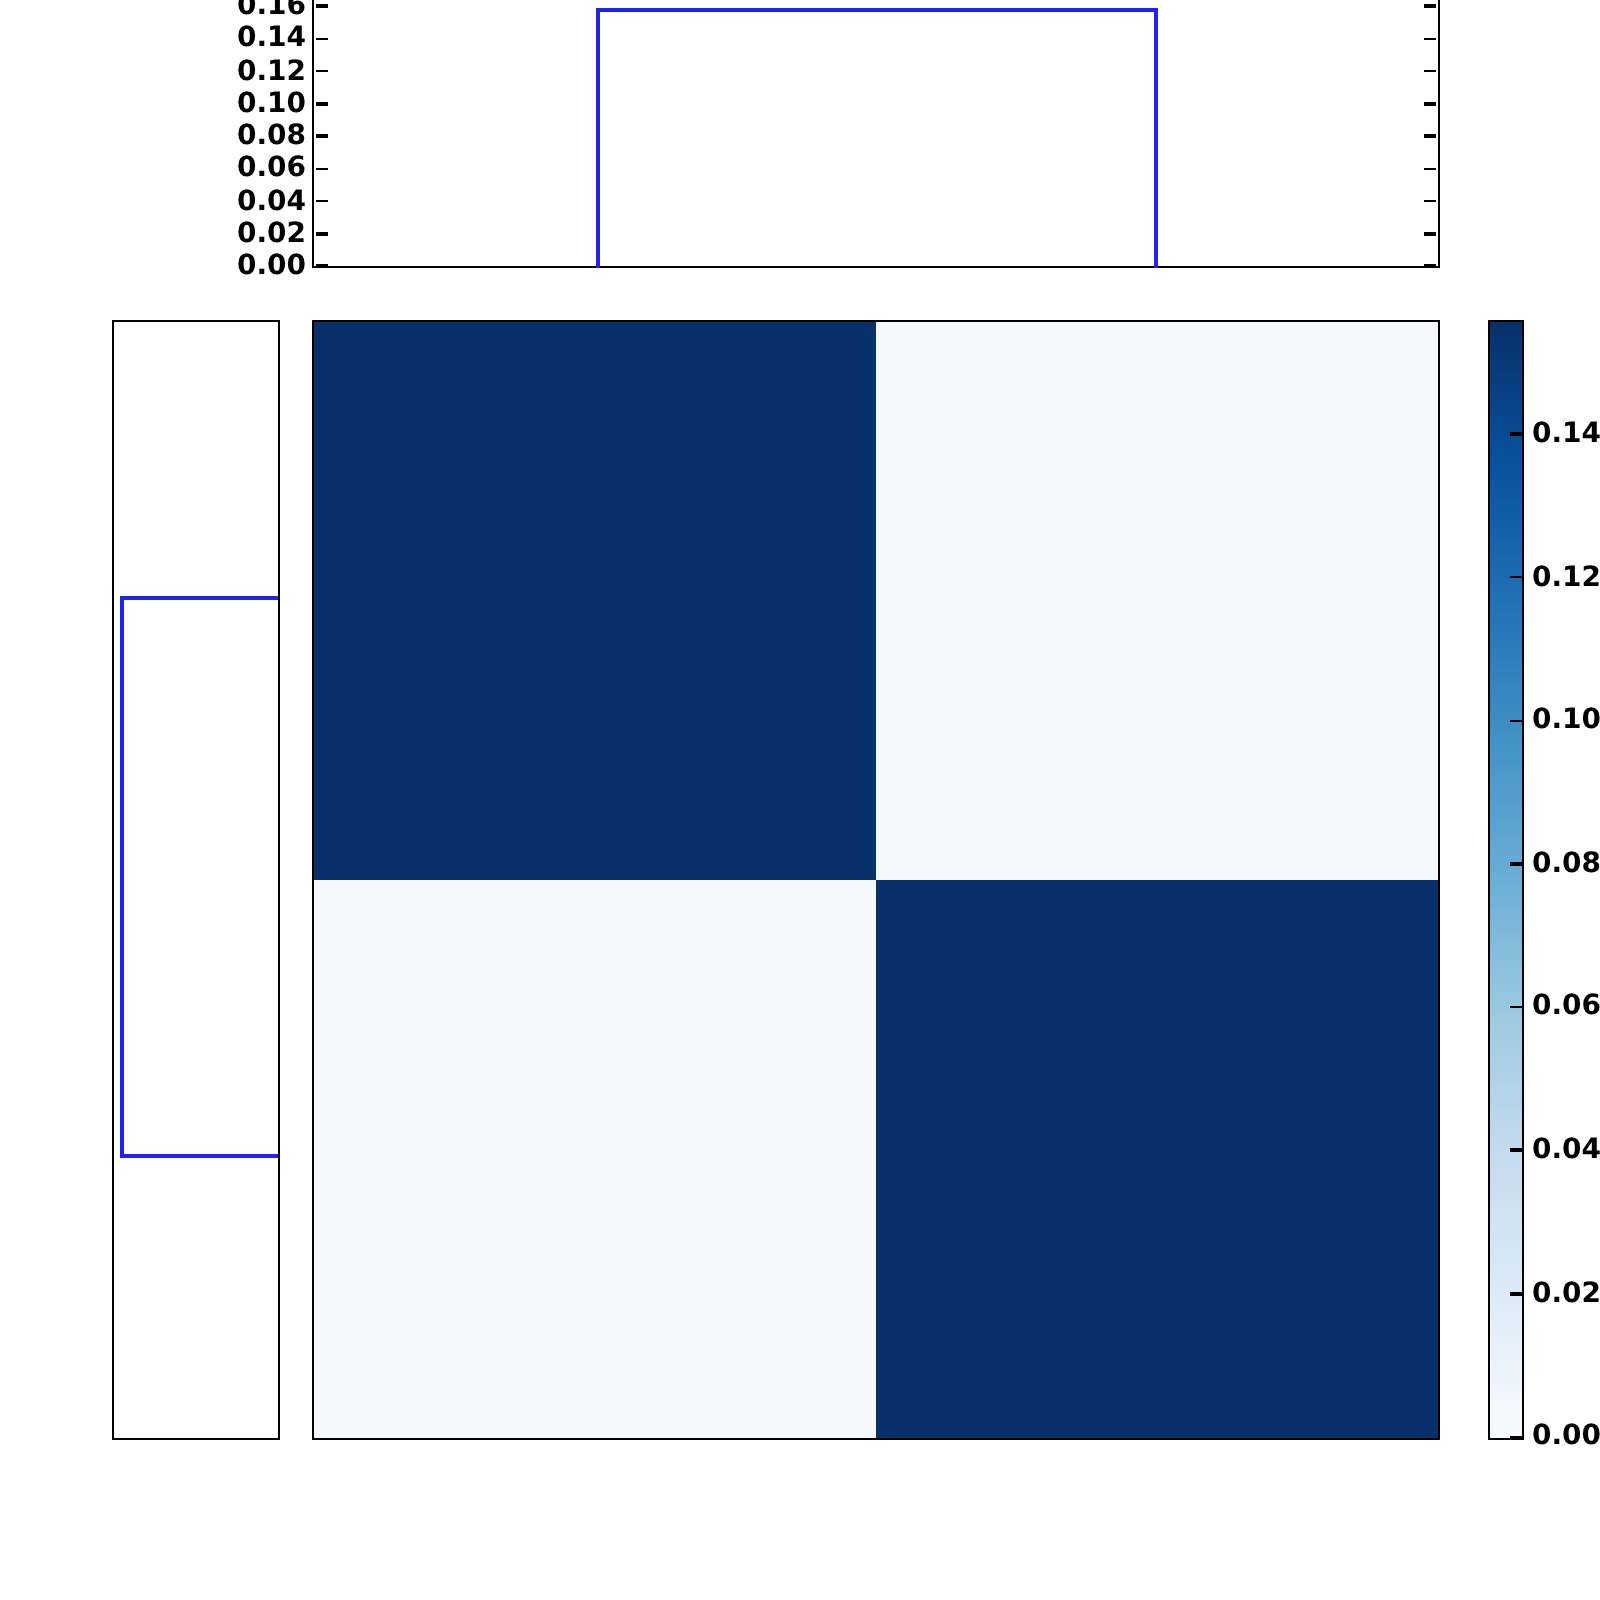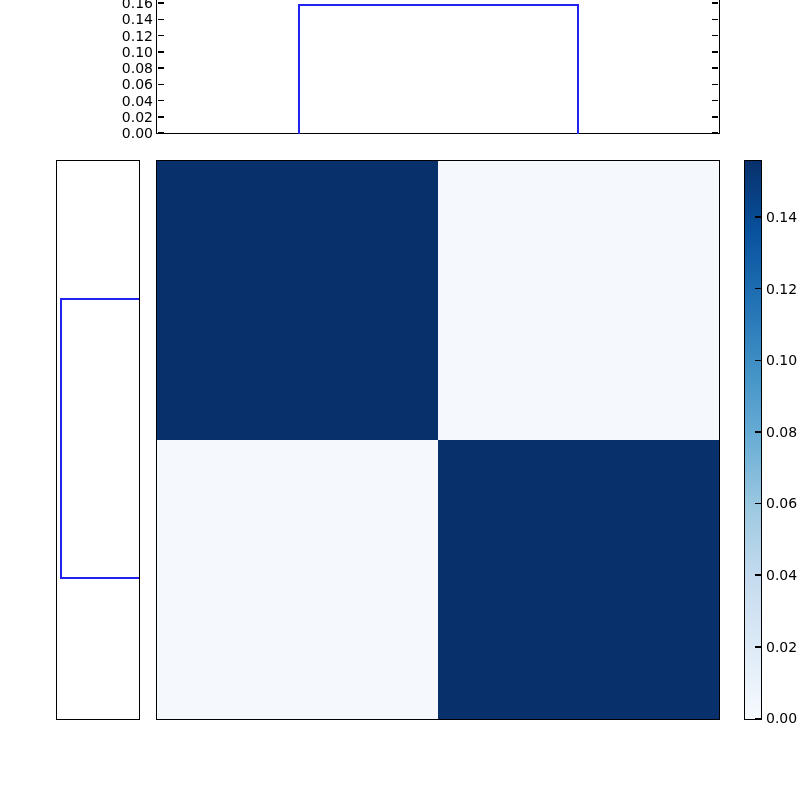--- a/index.html
+++ b/index.html
@@ -1,15 +1,15 @@
 <!DOCTYPE html>
 <html><head>
 <meta charset="utf-8">
 <style>
-  * { margin: 0; padding: 0; box-sizing: border-box; }
+  * { margin: 0; padding: 0; box-sizing: border-box; font-weight: bold; }
   html, body { background: #ffffff; }
   #canvas {
     position: relative;
     width: 800px;
     height: 800px;
     background: #ffffff;
     overflow: hidden;
     font-family: "DejaVu Sans", sans-serif;
     color: #000000;
   }

